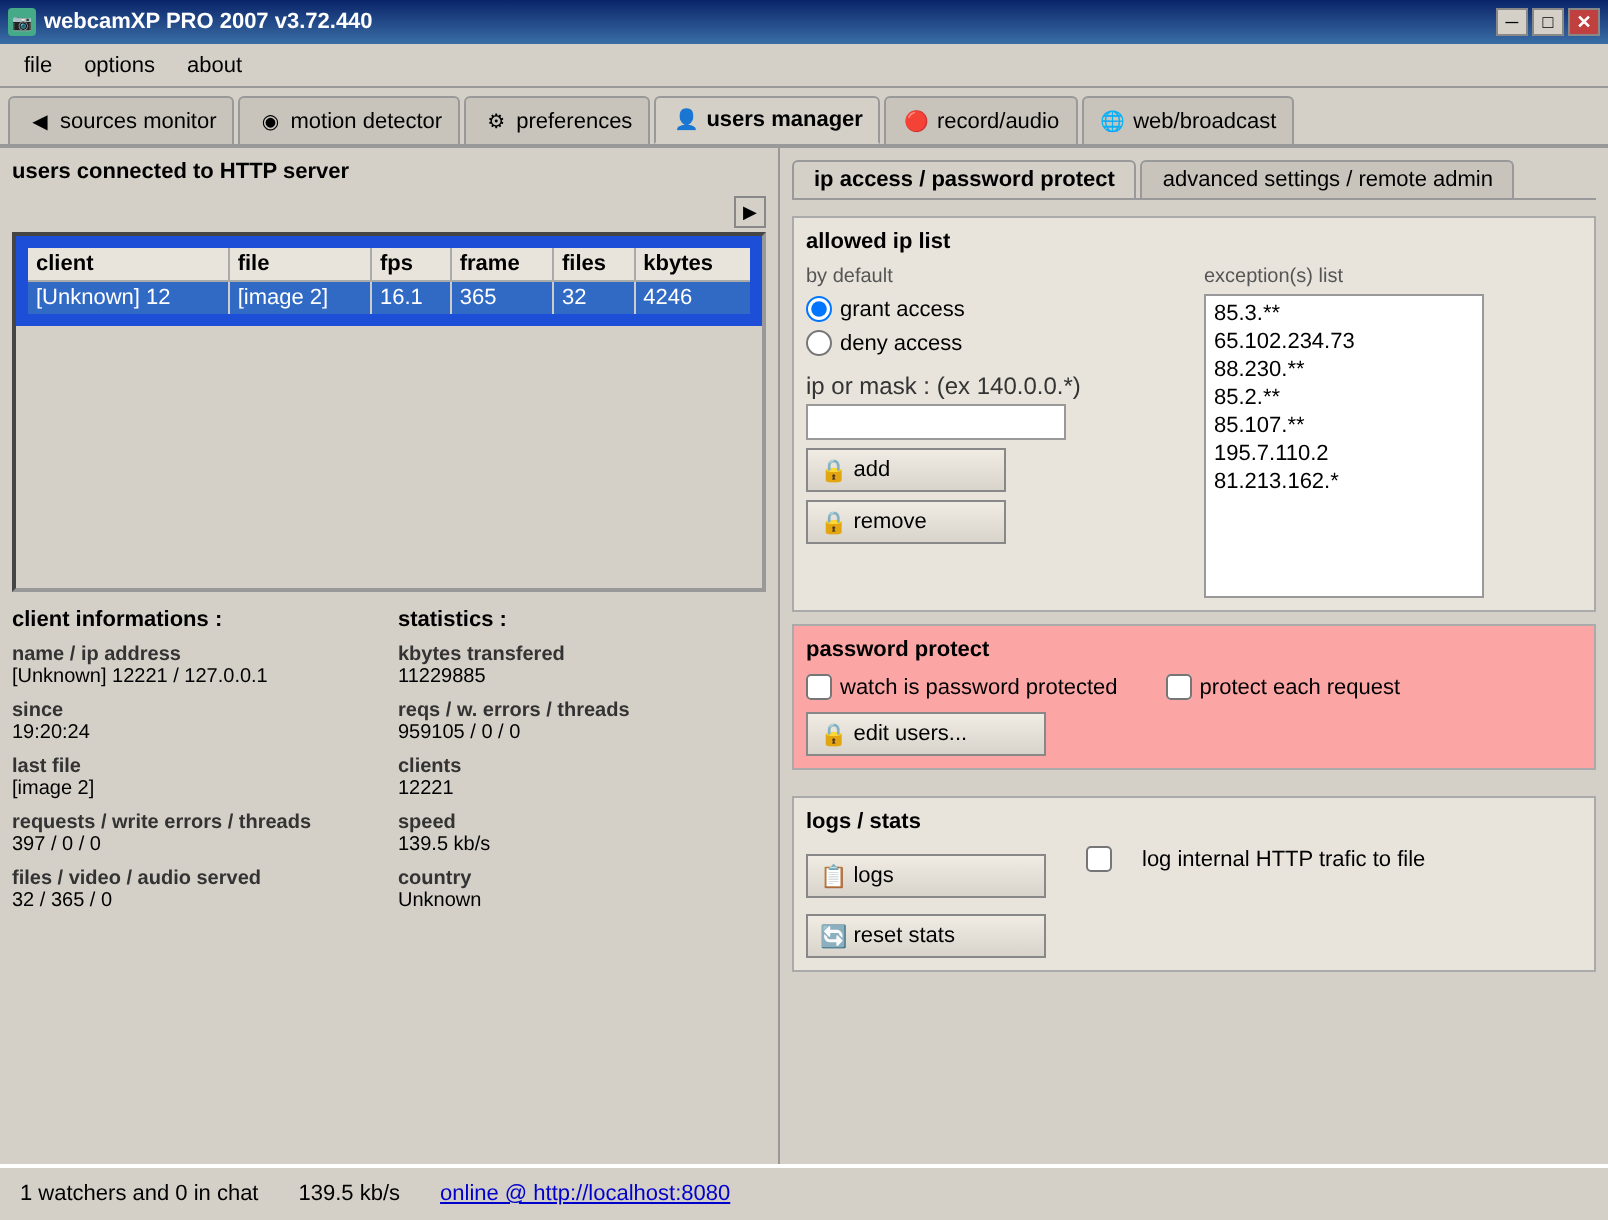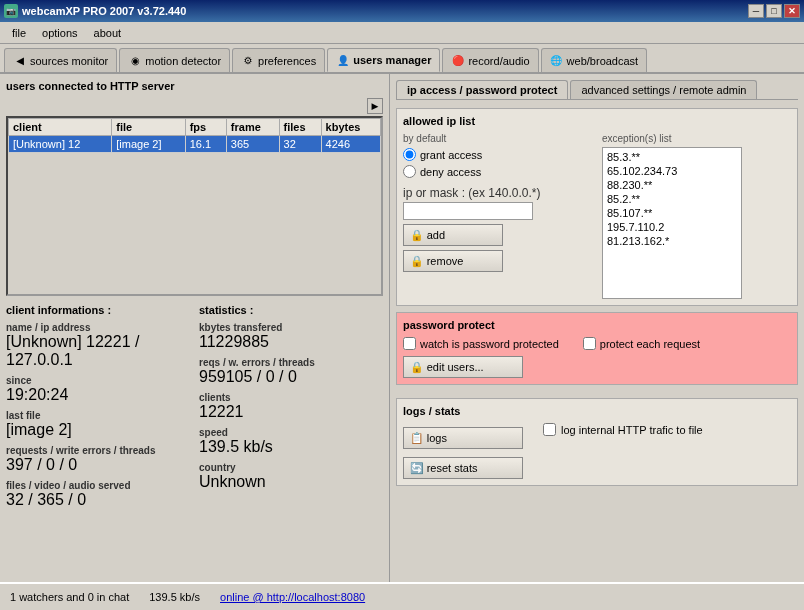--- a/index.html
+++ b/index.html
@@ -119,21 +119,21 @@
     .panel-title {
       font-size: 11px;
       font-weight: bold;
       margin-bottom: 6px;
     }
     
     .data-table {
       width: 100%;
       border-collapse: collapse;
       background: white;
-      border: 1px solid #1d4ed8;
+      border: 6px solid #1d4ed8;
       font-size: 11px;
     }
     .data-table th {
       background: #e8e4dc;
       border: 1px solid #aaa;
       padding: 2px 4px;
       text-align: left;
       font-weight: bold;
     }
     .data-table td {
@@ -174,21 +174,21 @@
       font-weight: bold;
       margin-bottom: 4px;
     }
     .info-label {
       font-weight: bold;
       font-size: 10px;
       color: #333;
       margin-top: 6px;
     }
     .info-value {
-      font-size: 16px;
+      font-size: 10px;
       color: #000;
     }
     
     .right-panel {
       flex: 1;
       background: #d4d0c8;
       padding: 6px;
     }
     
     .sub-tabs {
@@ -318,21 +318,21 @@
       gap: 20px;
     }
     .logs-buttons {
       display: flex;
       flex-direction: column;
       gap: 4px;
     }
     .logs-options {
       display: flex;
       align-items: flex-end;
-      gap: 5px;
+      gap: 15px;
       font-size: 11px;
     }
     
     .status-bar {
       background: #d4d0c8;
       height: 28px;
       display: flex;
       align-items: center;
       padding: 0 10px;
       border-top: 2px solid #fff;

